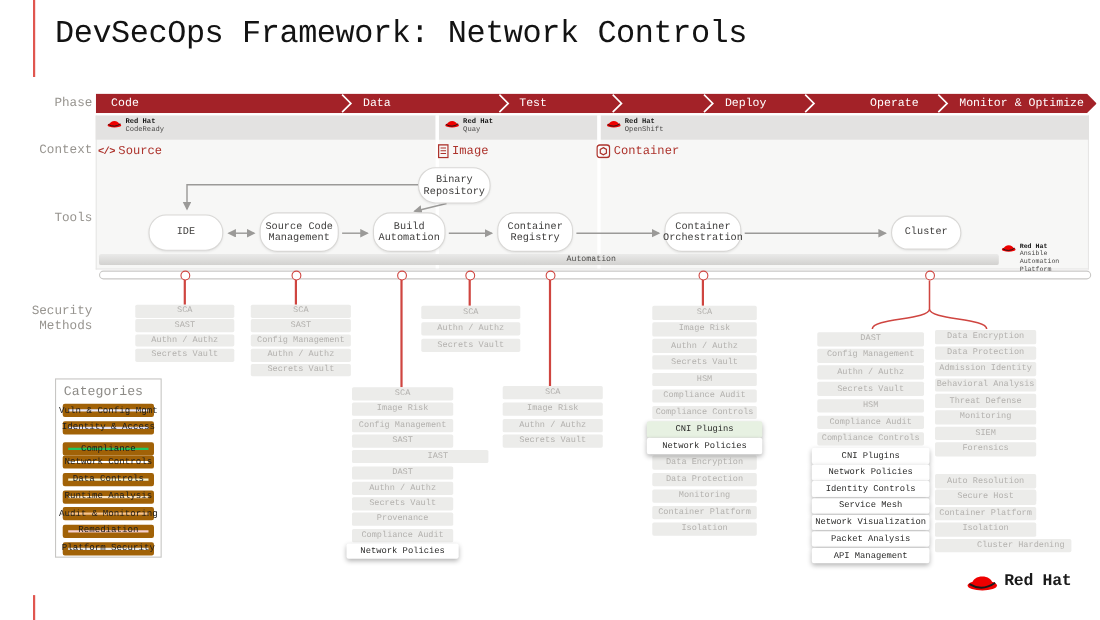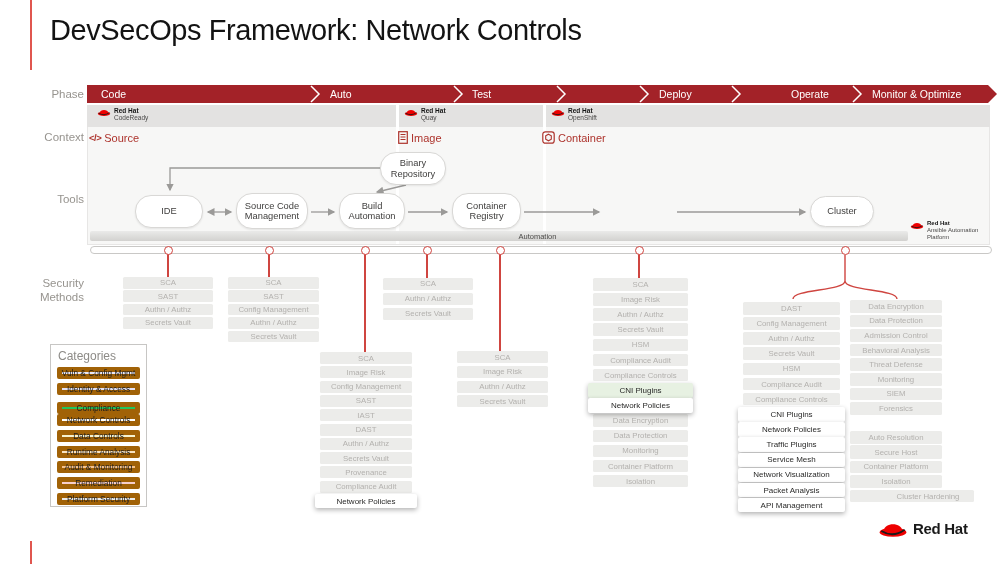--- a/index.html
+++ b/index.html
@@ -1,17 +1,17 @@
 <!DOCTYPE html>
 <html><head>
 <meta charset="utf-8">
 <style>
   html,body{margin:0;padding:0;background:#fff;}
   .slide{position:relative;width:1000px;height:564px;background:#fff;overflow:hidden;
-         font-family:Liberation Sans, sans-serif;}
+         font-family:Liberation Mono, monospace;}
   .abs{position:absolute;}
 
   
   .accent{position:absolute;left:30px;width:2px;background:#e0564f;}
   .accent-top{top:0;height:70px;}
   .accent-bottom{top:541px;height:23px;}
   .title{position:absolute;left:50px;top:14px;margin:0;font-size:29px;font-weight:500;
          color:#131313;letter-spacing:-0.4px;}
 
   
@@ -100,21 +100,21 @@
       <polyline points="311,86 319,94 311,102"></polyline>
       <polyline points="454,86 462,94 454,102"></polyline>
       <polyline points="557,86 565,94 557,102"></polyline>
       <polyline points="640,86 648,94 640,102"></polyline>
       <polyline points="732,86 740,94 732,102"></polyline>
       <polyline points="853,86 861,94 853,102"></polyline>
     </g>
   </svg>
   <div id="phase-labels">
       <div class="phase-label" style="left: 101px;">Code</div>
-      <div class="phase-label" style="left: 330px;">Auto</div>
+      <div class="phase-label" style="left: 330px;">Data</div>
       <div class="phase-label" style="left: 472px;">Test</div>
       <div class="phase-label" style="left: 575px; margin-top: 36px;">Release</div>
       <div class="phase-label" style="left: 659px;">Deploy</div>
       <div class="phase-label" style="left: 751px; margin-left: 40px;">Operate</div>
       <div class="phase-label" style="left: 872px;">Monitor &amp; Optimize</div>
     </div>
 
   <div id="pipeline-panel"></div>
   <div class="prodseg" style="left:87px;width:309px"></div>
   <div class="prodseg" style="left:399px;width:144px"></div>
@@ -192,20 +192,21 @@
       <path d="M380 168 L170 168 L170 190" marker-end="url(#ar)"></path>
       <line x1="406" y1="185" x2="377" y2="192" marker-end="url(#ar)"></line>
     </g>
     <path d="M845 255 L845 281 C845 291 793 289 793 299 M845 281 C845 291 897 289 897 299" stroke="#cf4540" stroke-width="1.4" fill="none"></path>
   </svg>
 
   <div class="tool" style="left:135px;top:195px;width:68px;height:33px">IDE</div>
   <div class="tool" style="left:236px;top:193px;width:72px;height:36px">Source Code Management</div>
   <div class="tool" style="left:339px;top:193px;width:66px;height:36px">Build Automation</div>
   <div class="tool" style="left:452px;top:193px;width:69px;height:36px">Container Registry</div>
+  <div class="tool" style="left:604px;top:193px;width:70px;height:36px">Container Orchestration</div>
   <div class="tool" style="left:810px;top:196px;width:64px;height:31px">Cluster</div>
   <div class="tool" style="left:380px;top:152px;width:66px;height:33px">Binary Repository</div>
 
   <div id="automation-bar"></div>
   <div id="automation-label">Automation</div>
   <div id="ansible-logo" class="logo">
     <svg class="hat" width="14" height="10" viewBox="0 0 36 24">
         <path d="M7 15 C7 4 29 4 29 15 Z" fill="#ee0000"></path>
         <ellipse cx="18" cy="16.5" rx="16" ry="5.5" fill="#ee0000"></ellipse>
         <path d="M4 15 q14 8.5 28 -1.5" stroke="#1a1a1a" stroke-width="2.2" fill="none"></path>
@@ -239,21 +240,21 @@
       <div class="sec-item" style="left: 123px; width: 90px; top: 317.2px; height: 11.5px;">Secrets Vault</div>
       <div class="sec-item" style="left: 228px; width: 91px; top: 277px; height: 11.5px;">SCA</div>
       <div class="sec-item" style="left: 228px; width: 91px; top: 290.4px; height: 11.5px;">SAST</div>
       <div class="sec-item" style="left: 228px; width: 91px; top: 303.8px; height: 11.5px;">Config Management</div>
       <div class="sec-item" style="left: 228px; width: 91px; top: 317.2px; height: 11.5px;">Authn / Authz</div>
       <div class="sec-item" style="left: 228px; width: 91px; top: 330.6px; height: 11.5px;">Secrets Vault</div>
       <div class="sec-item" style="left: 320px; width: 92px; top: 352px; height: 12px;">SCA</div>
       <div class="sec-item" style="left: 320px; width: 92px; top: 366.3px; height: 12px;">Image Risk</div>
       <div class="sec-item" style="left: 320px; width: 92px; top: 380.6px; height: 12px;">Config Management</div>
       <div class="sec-item" style="left: 320px; width: 92px; top: 394.9px; height: 12px;">SAST</div>
-      <div class="sec-item" style="left: 320px; width: 92px; top: 409.2px; height: 12px;">IAST</div>
+      <div class="sec-item" style="left: 320px; width: 92px; top: 409.2px; height: 12px; padding-left: 32px;">IAST</div>
       <div class="sec-item" style="left: 320px; width: 92px; top: 423.5px; height: 12px;">DAST</div>
       <div class="sec-item" style="left: 320px; width: 92px; top: 437.8px; height: 12px;">Authn / Authz</div>
       <div class="sec-item" style="left: 320px; width: 92px; top: 452.1px; height: 12px;">Secrets Vault</div>
       <div class="sec-item" style="left: 320px; width: 92px; top: 466.4px; height: 12px;">Provenance</div>
       <div class="sec-item" style="left: 320px; width: 92px; top: 480.7px; height: 12px;">Compliance Audit</div>
       <div class="sec-item hl" style="left: 315px; width: 102px; top: 494px; height: 14px;">Network Policies</div>
       <div class="sec-item" style="left: 383px; width: 90px; top: 278px; height: 11.5px;">SCA</div>
       <div class="sec-item" style="left: 383px; width: 90px; top: 293px; height: 11.5px;">Authn / Authz</div>
       <div class="sec-item" style="left: 383px; width: 90px; top: 308px; height: 11.5px;">Secrets Vault</div>
       <div class="sec-item" style="left: 457px; width: 91px; top: 351px; height: 12px;">SCA</div>
@@ -276,28 +277,28 @@
       <div class="sec-item" style="left: 593px; width: 95px; top: 474.95px; height: 12.5px;">Isolation</div>
       <div class="sec-item" style="left: 743px; width: 97px; top: 302px; height: 12.5px;">DAST</div>
       <div class="sec-item" style="left: 743px; width: 97px; top: 317.15px; height: 12.5px;">Config Management</div>
       <div class="sec-item" style="left: 743px; width: 97px; top: 332.3px; height: 12.5px;">Authn / Authz</div>
       <div class="sec-item" style="left: 743px; width: 97px; top: 347.45px; height: 12.5px;">Secrets Vault</div>
       <div class="sec-item" style="left: 743px; width: 97px; top: 362.6px; height: 12.5px;">HSM</div>
       <div class="sec-item" style="left: 743px; width: 97px; top: 377.75px; height: 12.5px;">Compliance Audit</div>
       <div class="sec-item" style="left: 743px; width: 97px; top: 392.9px; height: 12.5px;">Compliance Controls</div>
       <div class="sec-item hl" style="left: 738px; width: 107px; top: 407.05px; height: 14.5px;">CNI Plugins</div>
       <div class="sec-item hl" style="left: 738px; width: 107px; top: 422.2px; height: 14.5px;">Network Policies</div>
-      <div class="sec-item hl" style="left: 738px; width: 107px; top: 437.35px; height: 14.5px;">Traffic Plugins</div>
+      <div class="sec-item hl" style="left: 738px; width: 107px; top: 437.35px; height: 14.5px;">Identity Controls</div>
       <div class="sec-item hl" style="left: 738px; width: 107px; top: 452.5px; height: 14.5px;">Service Mesh</div>
       <div class="sec-item hl" style="left: 738px; width: 107px; top: 467.65px; height: 14.5px;">Network Visualization</div>
       <div class="sec-item hl" style="left: 738px; width: 107px; top: 482.8px; height: 14.5px;">Packet Analysis</div>
       <div class="sec-item hl" style="left: 738px; width: 107px; top: 497.95px; height: 14.5px;">API Management</div>
       <div class="sec-item" style="left: 850px; width: 92px; top: 300px; height: 12.5px;">Data Encryption</div>
       <div class="sec-item" style="left: 850px; width: 92px; top: 314.6px; height: 12.5px;">Data Protection</div>
-      <div class="sec-item" style="left: 850px; width: 92px; top: 329.2px; height: 12.5px;">Admission Control</div>
+      <div class="sec-item" style="left: 850px; width: 92px; top: 329.2px; height: 12.5px;">Admission Identity</div>
       <div class="sec-item" style="left: 850px; width: 92px; top: 343.8px; height: 12.5px;">Behavioral Analysis</div>
       <div class="sec-item" style="left: 850px; width: 92px; top: 358.4px; height: 12.5px;">Threat Defense</div>
       <div class="sec-item" style="left: 850px; width: 92px; top: 373px; height: 12.5px;">Monitoring</div>
       <div class="sec-item" style="left: 850px; width: 92px; top: 387.6px; height: 12.5px;">SIEM</div>
       <div class="sec-item" style="left: 850px; width: 92px; top: 402.2px; height: 12.5px;">Forensics</div>
       <div class="sec-item" style="left: 850px; width: 92px; top: 416.8px; height: 12.5px; margin-top: 28px;">SOAR</div>
       <div class="sec-item" style="left: 850px; width: 92px; top: 431.4px; height: 12.5px;">Auto Resolution</div>
       <div class="sec-item" style="left: 850px; width: 92px; top: 446px; height: 12.5px;">Secure Host</div>
       <div class="sec-item" style="left: 850px; width: 92px; top: 460.6px; height: 12.5px;">Container Platform</div>
       <div class="sec-item" style="left: 850px; width: 92px; top: 475.2px; height: 12.5px;">Isolation</div>

